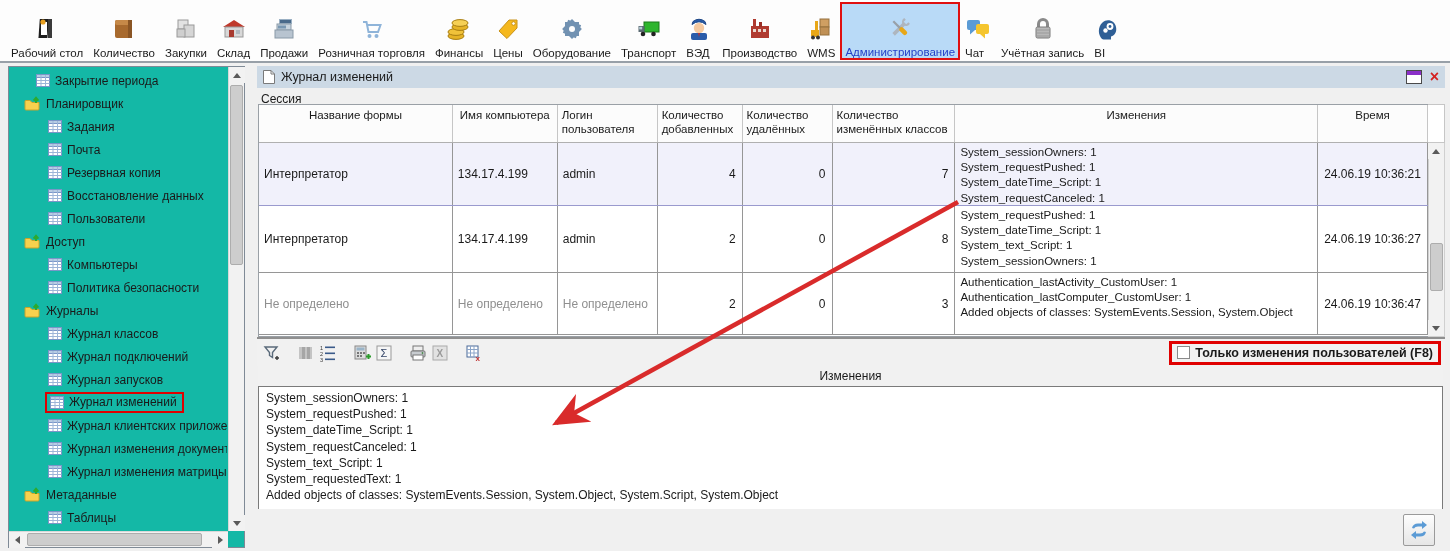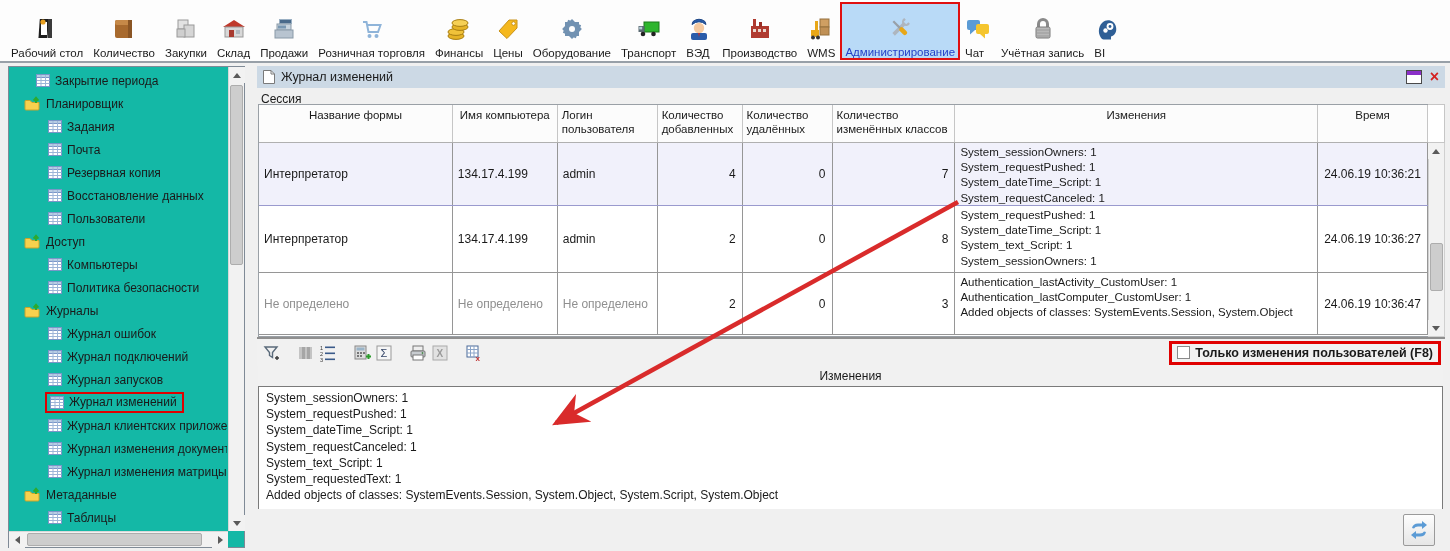--- a/index.html
+++ b/index.html
@@ -378,21 +378,21 @@
     <div class="titem lvl0">
         <svg width="17" height="15">
           <use href="#sym-folder"></use>
         </svg>
         <span>Журналы</span>
       </div>
     <div class="titem lvl2">
         <svg width="14" height="13">
           <use href="#sym-table"></use>
         </svg>
-        <span>Журнал ошибок</span>
+        <span>Журнал классов</span>
       </div>
     <div class="titem lvl2">
         <svg width="14" height="13">
           <use href="#sym-table"></use>
         </svg>
         <span>Журнал подключений</span>
       </div>
     <div class="titem lvl2">
         <svg width="14" height="13">
           <use href="#sym-table"></use>

